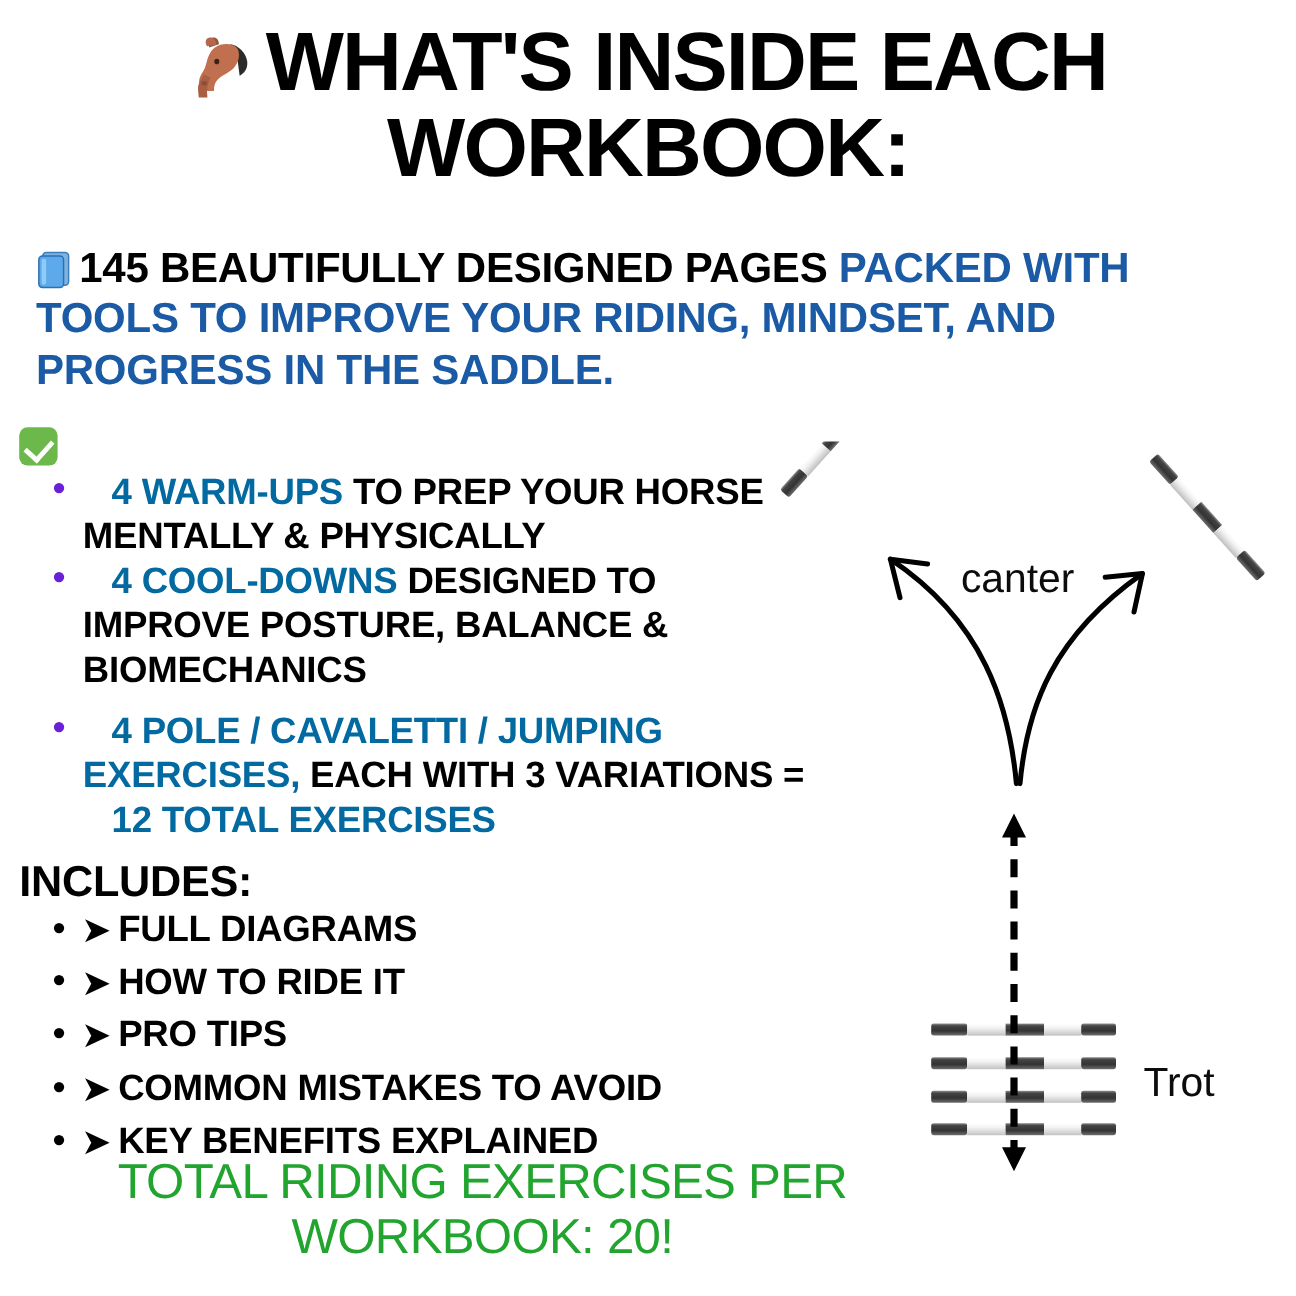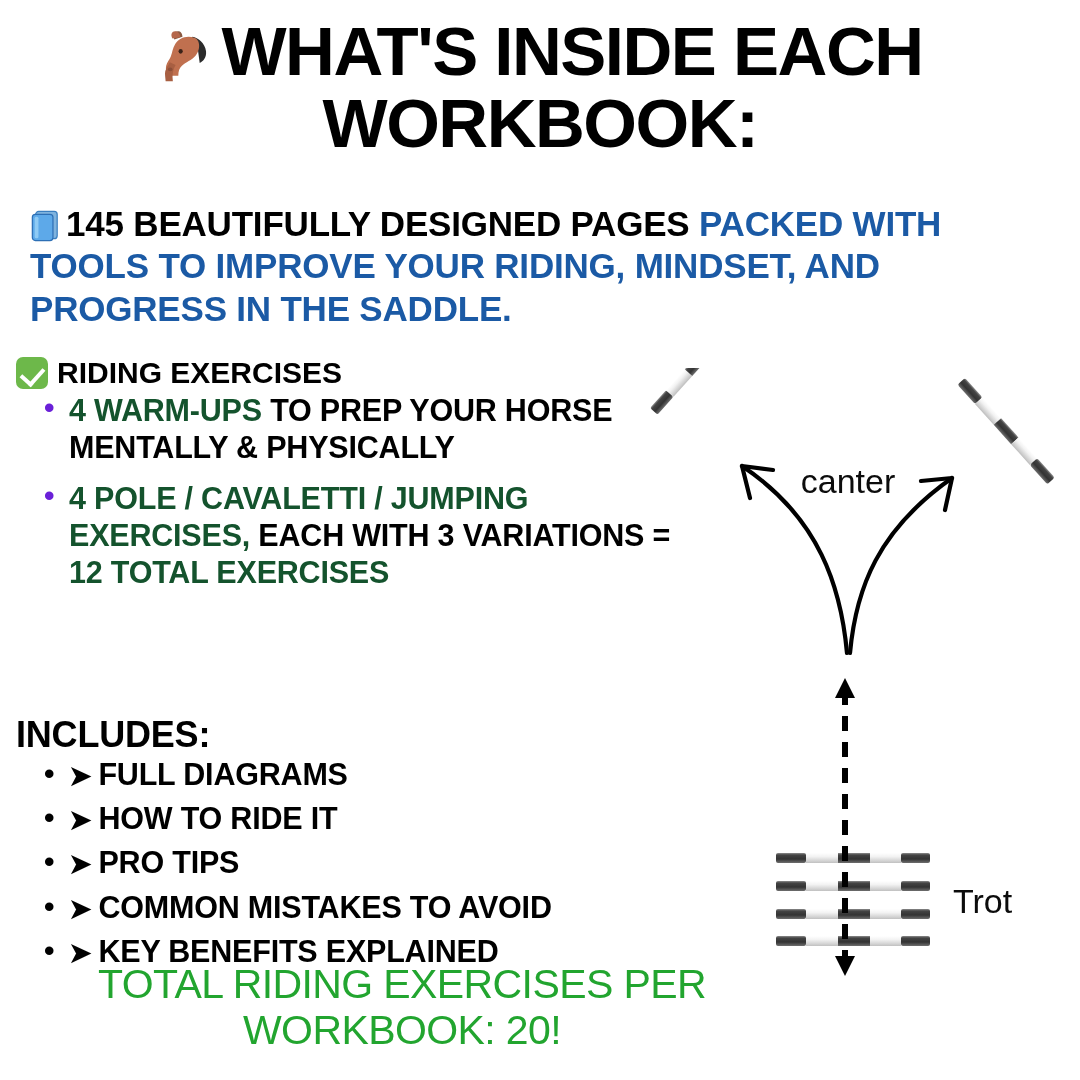--- a/index.html
+++ b/index.html
@@ -112,21 +112,21 @@
     margin-bottom:0px;
   }
   ul.main-list > li::before {
     content:"\2022";
     position:absolute;
     left:8px; top:-2px;
     font-size:30px;
     line-height:1.215;
   }
   li.purple-bullet::before { color:#6A20D8; }
-  .pu { color:#14532d; }
+  .pu { color:#0369a1;margin-left:24px; }
 
   
   .includes-head {
     position:absolute;
     left:16px; top:714px;
     font-size:36px;
     font-weight:bold;
     color:#000000;
     letter-spacing:-0.2px;
   }
@@ -207,25 +207,25 @@
       <svg viewBox="0 0 32 34" width="30" height="32" aria-hidden="true">
         <rect x="6" y="1.5" width="23" height="29" rx="3.2" fill="#7FB3DE" stroke="#3a7fc0" stroke-width="1.3"></rect>
         <rect x="2.5" y="4.5" width="22" height="28" rx="3.2" fill="#5DA9E9" stroke="#2d6fb5" stroke-width="1.3"></rect>
         <rect x="5" y="7" width="4" height="23" rx="1.6" fill="#8FCBF5"></rect>
       </svg>
     </span><span class="black">145 BEAUTIFULLY DESIGNED PAGES </span><span>PACKED WITH TOOLS TO IMPROVE YOUR RIDING, MINDSET, AND PROGRESS IN THE SADDLE.</span>
   </div>
 
   <div class="check-head">
     <span class="check-box"></span>
-    <span>RIDING EXERCISES</span>
   </div>
 
   <ul class="main-list">
     <li class="purple-bullet"><span class="pu">4 WARM-UPS</span><span> TO PREP YOUR HORSE MENTALLY &amp; PHYSICALLY</span></li>
+    <li class="purple-bullet"><span class="pu">4 COOL-DOWNS</span><span> DESIGNED TO IMPROVE POSTURE, BALANCE &amp; BIOMECHANICS</span></li>
     <li class="purple-bullet" style="margin-top:14px;"><span class="pu">4 POLE / CAVALETTI / JUMPING EXERCISES,</span><span> EACH WITH 3 VARIATIONS = </span><span class="pu">12 TOTAL EXERCISES</span></li>
   </ul>
 
   <div class="includes-head">INCLUDES:</div>
 
   <ul class="inc-list">
     <li><span class="arrow-g">➤</span><span>FULL DIAGRAMS</span></li>
     <li><span class="arrow-g">➤</span><span>HOW TO RIDE IT</span></li>
     <li><span class="arrow-g">➤</span><span>PRO TIPS</span></li>
     <li><span class="arrow-g">➤</span><span>COMMON MISTAKES TO AVOID</span></li>

